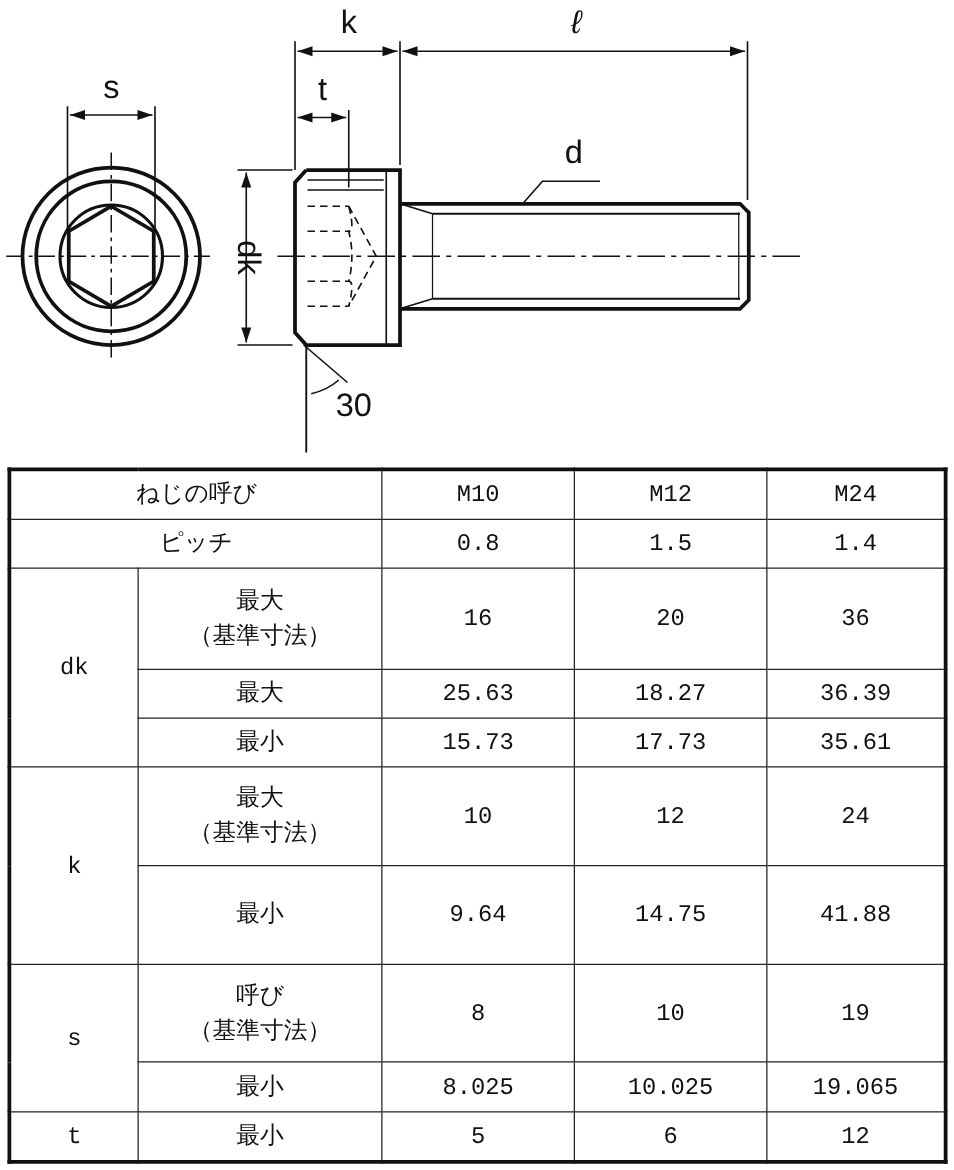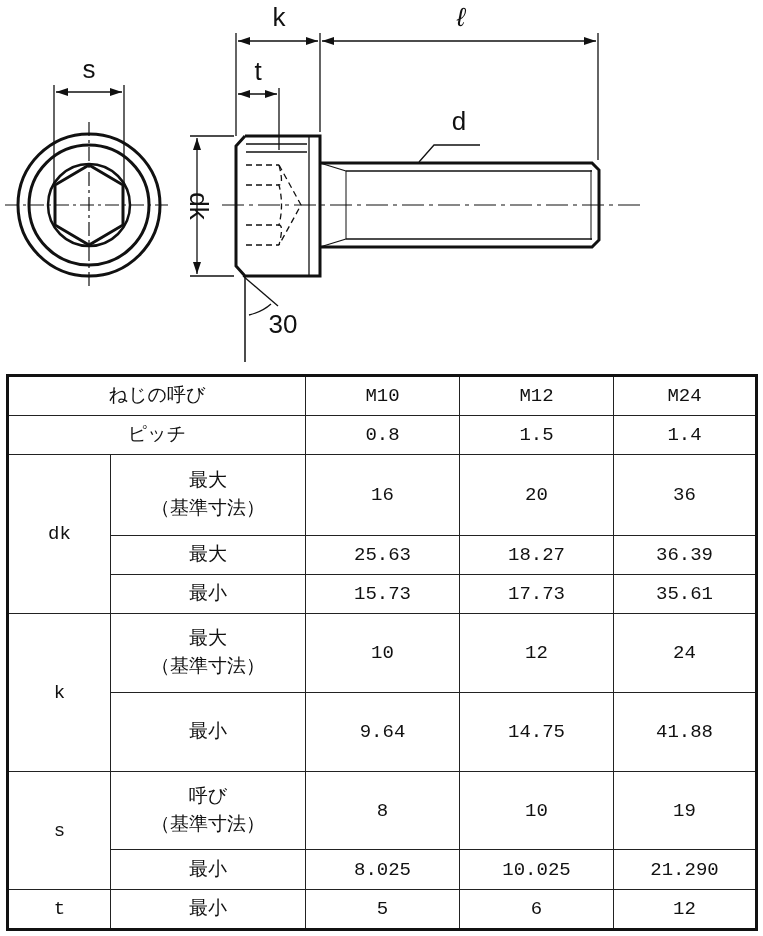--- a/index.html
+++ b/index.html
@@ -170,21 +170,21 @@
       <div>（基準寸法）</div>
     </td>
     <td>8</td>
     <td>10</td>
     <td>19</td>
   </tr>
   <tr style="height:40px">
     <td class="cjk">最小</td>
     <td>8.025</td>
     <td>10.025</td>
-    <td>21.290</td>
+    <td>19.065</td>
   </tr>
 
   <tr style="height:40px">
     <td class="sym">t</td>
     <td class="cjk">最小</td>
     <td>5</td>
     <td>6</td>
     <td>12</td>
   </tr>
 </tbody>

